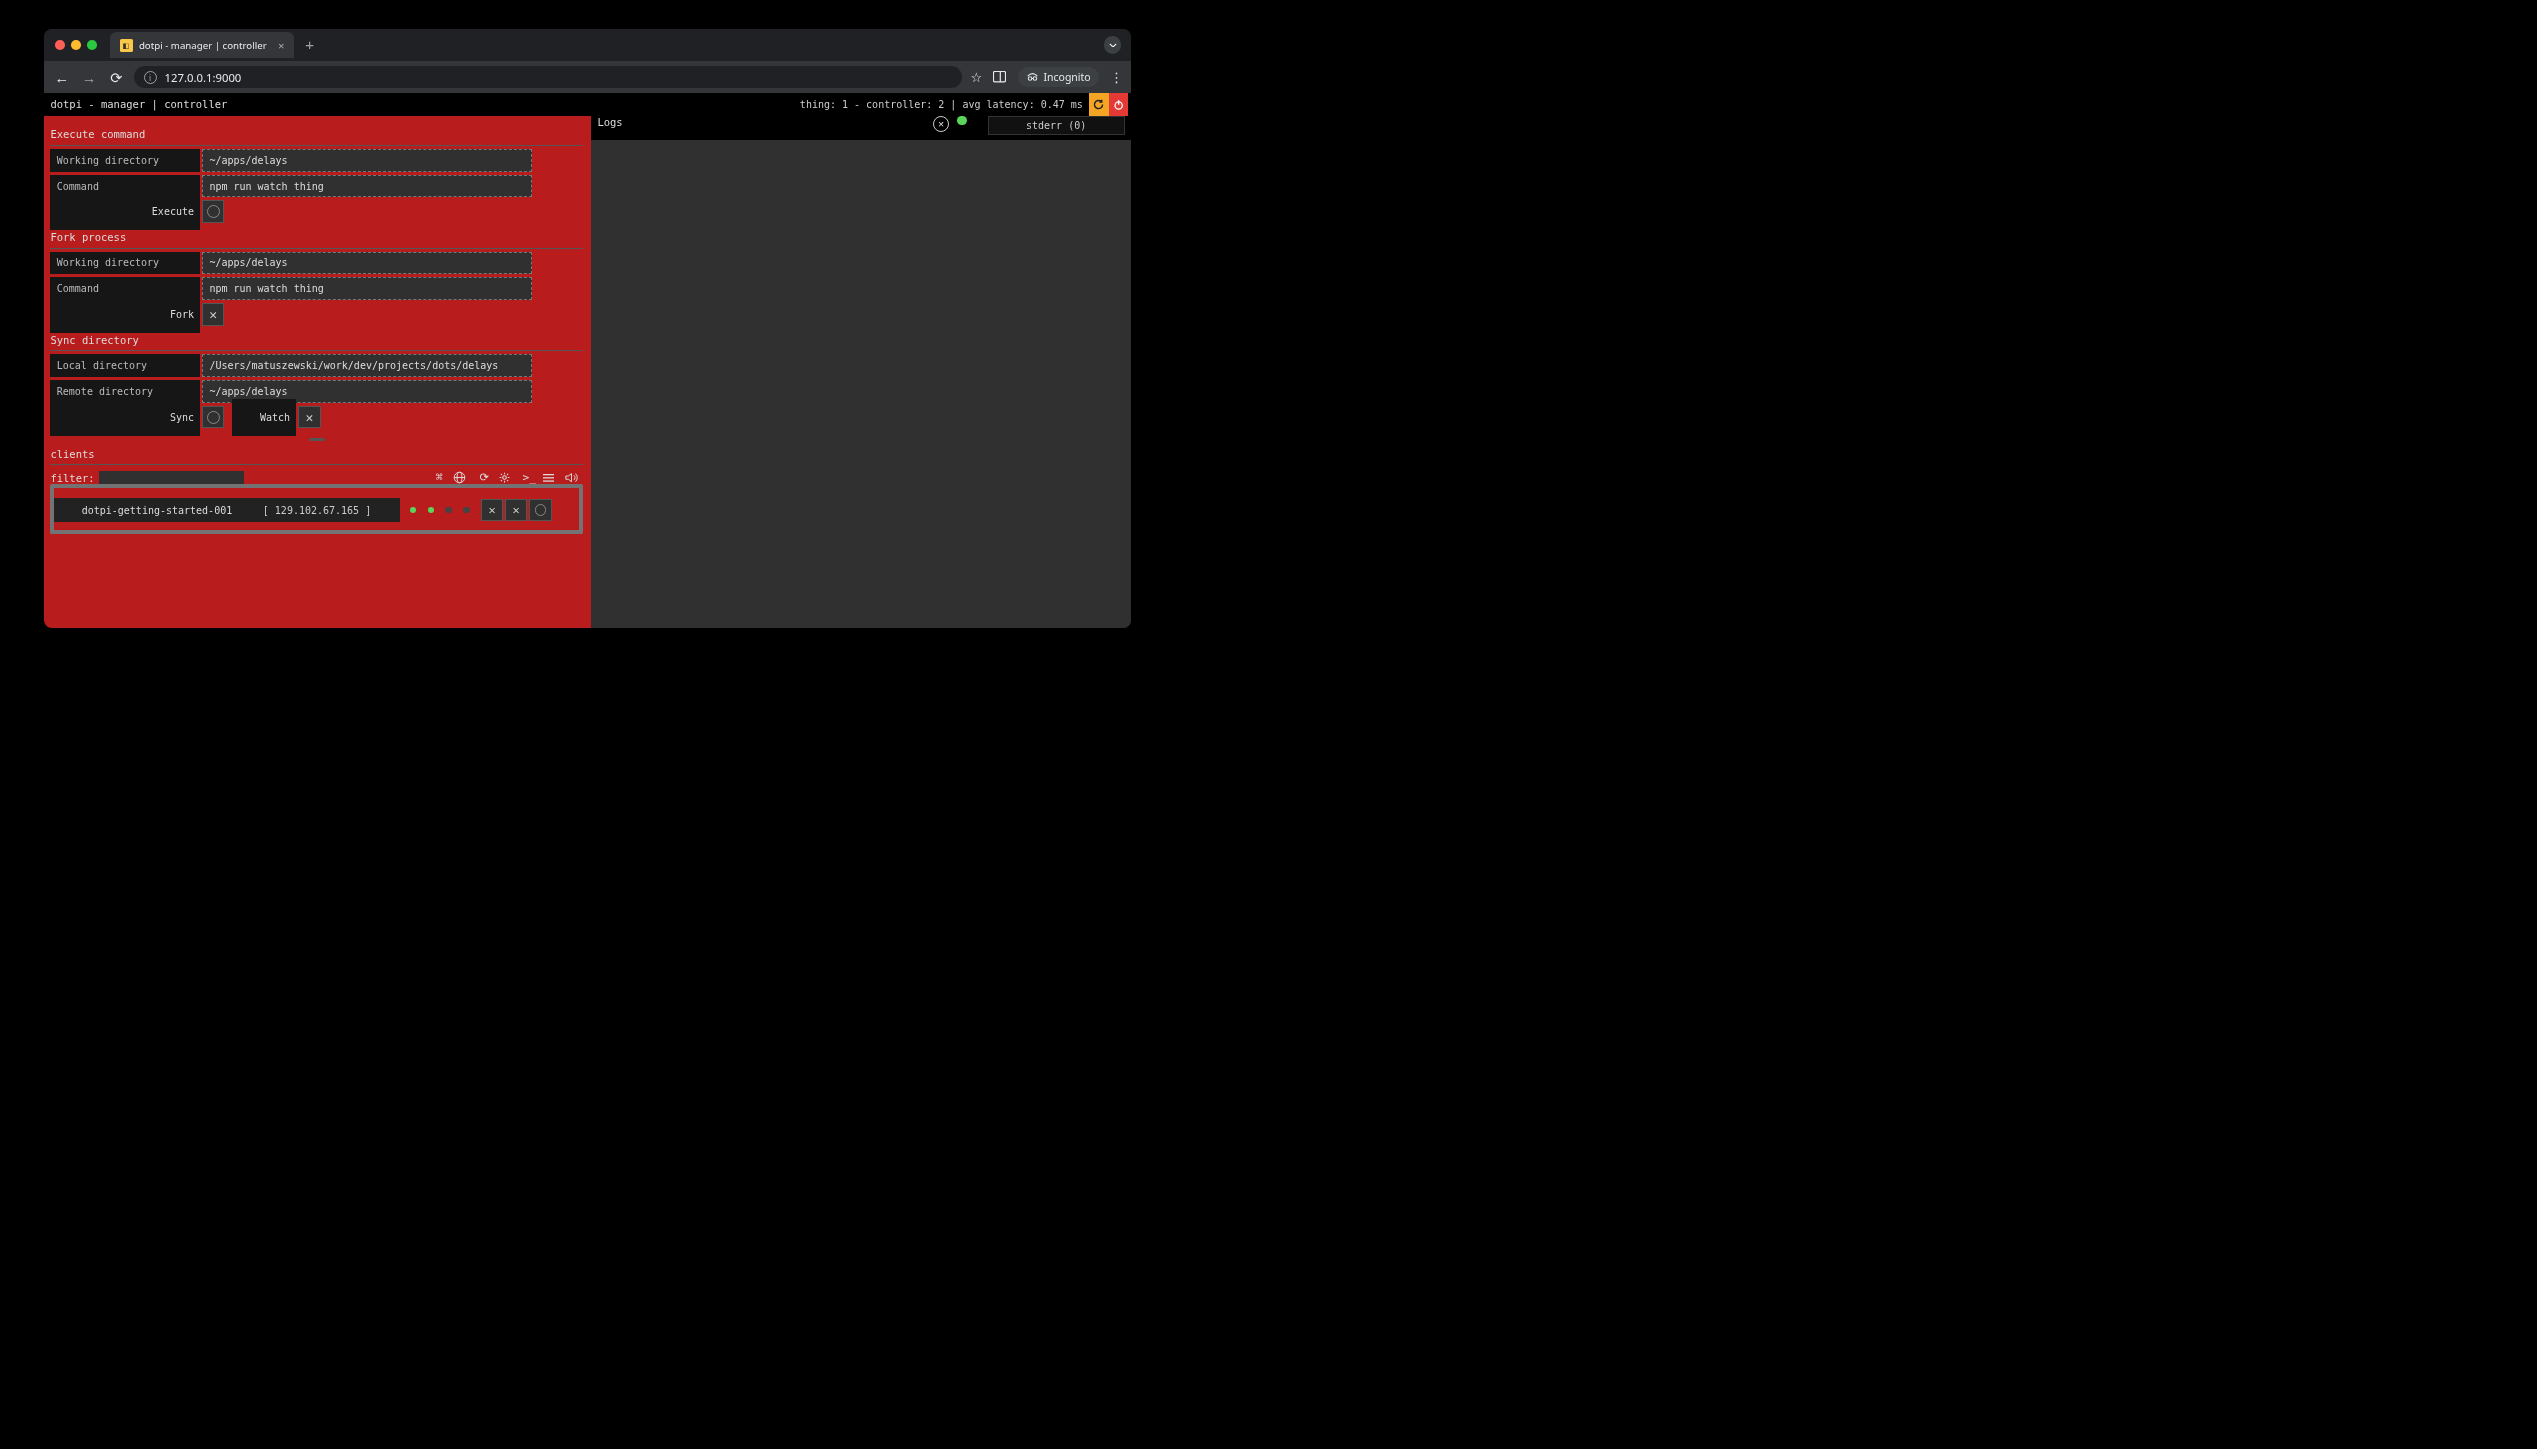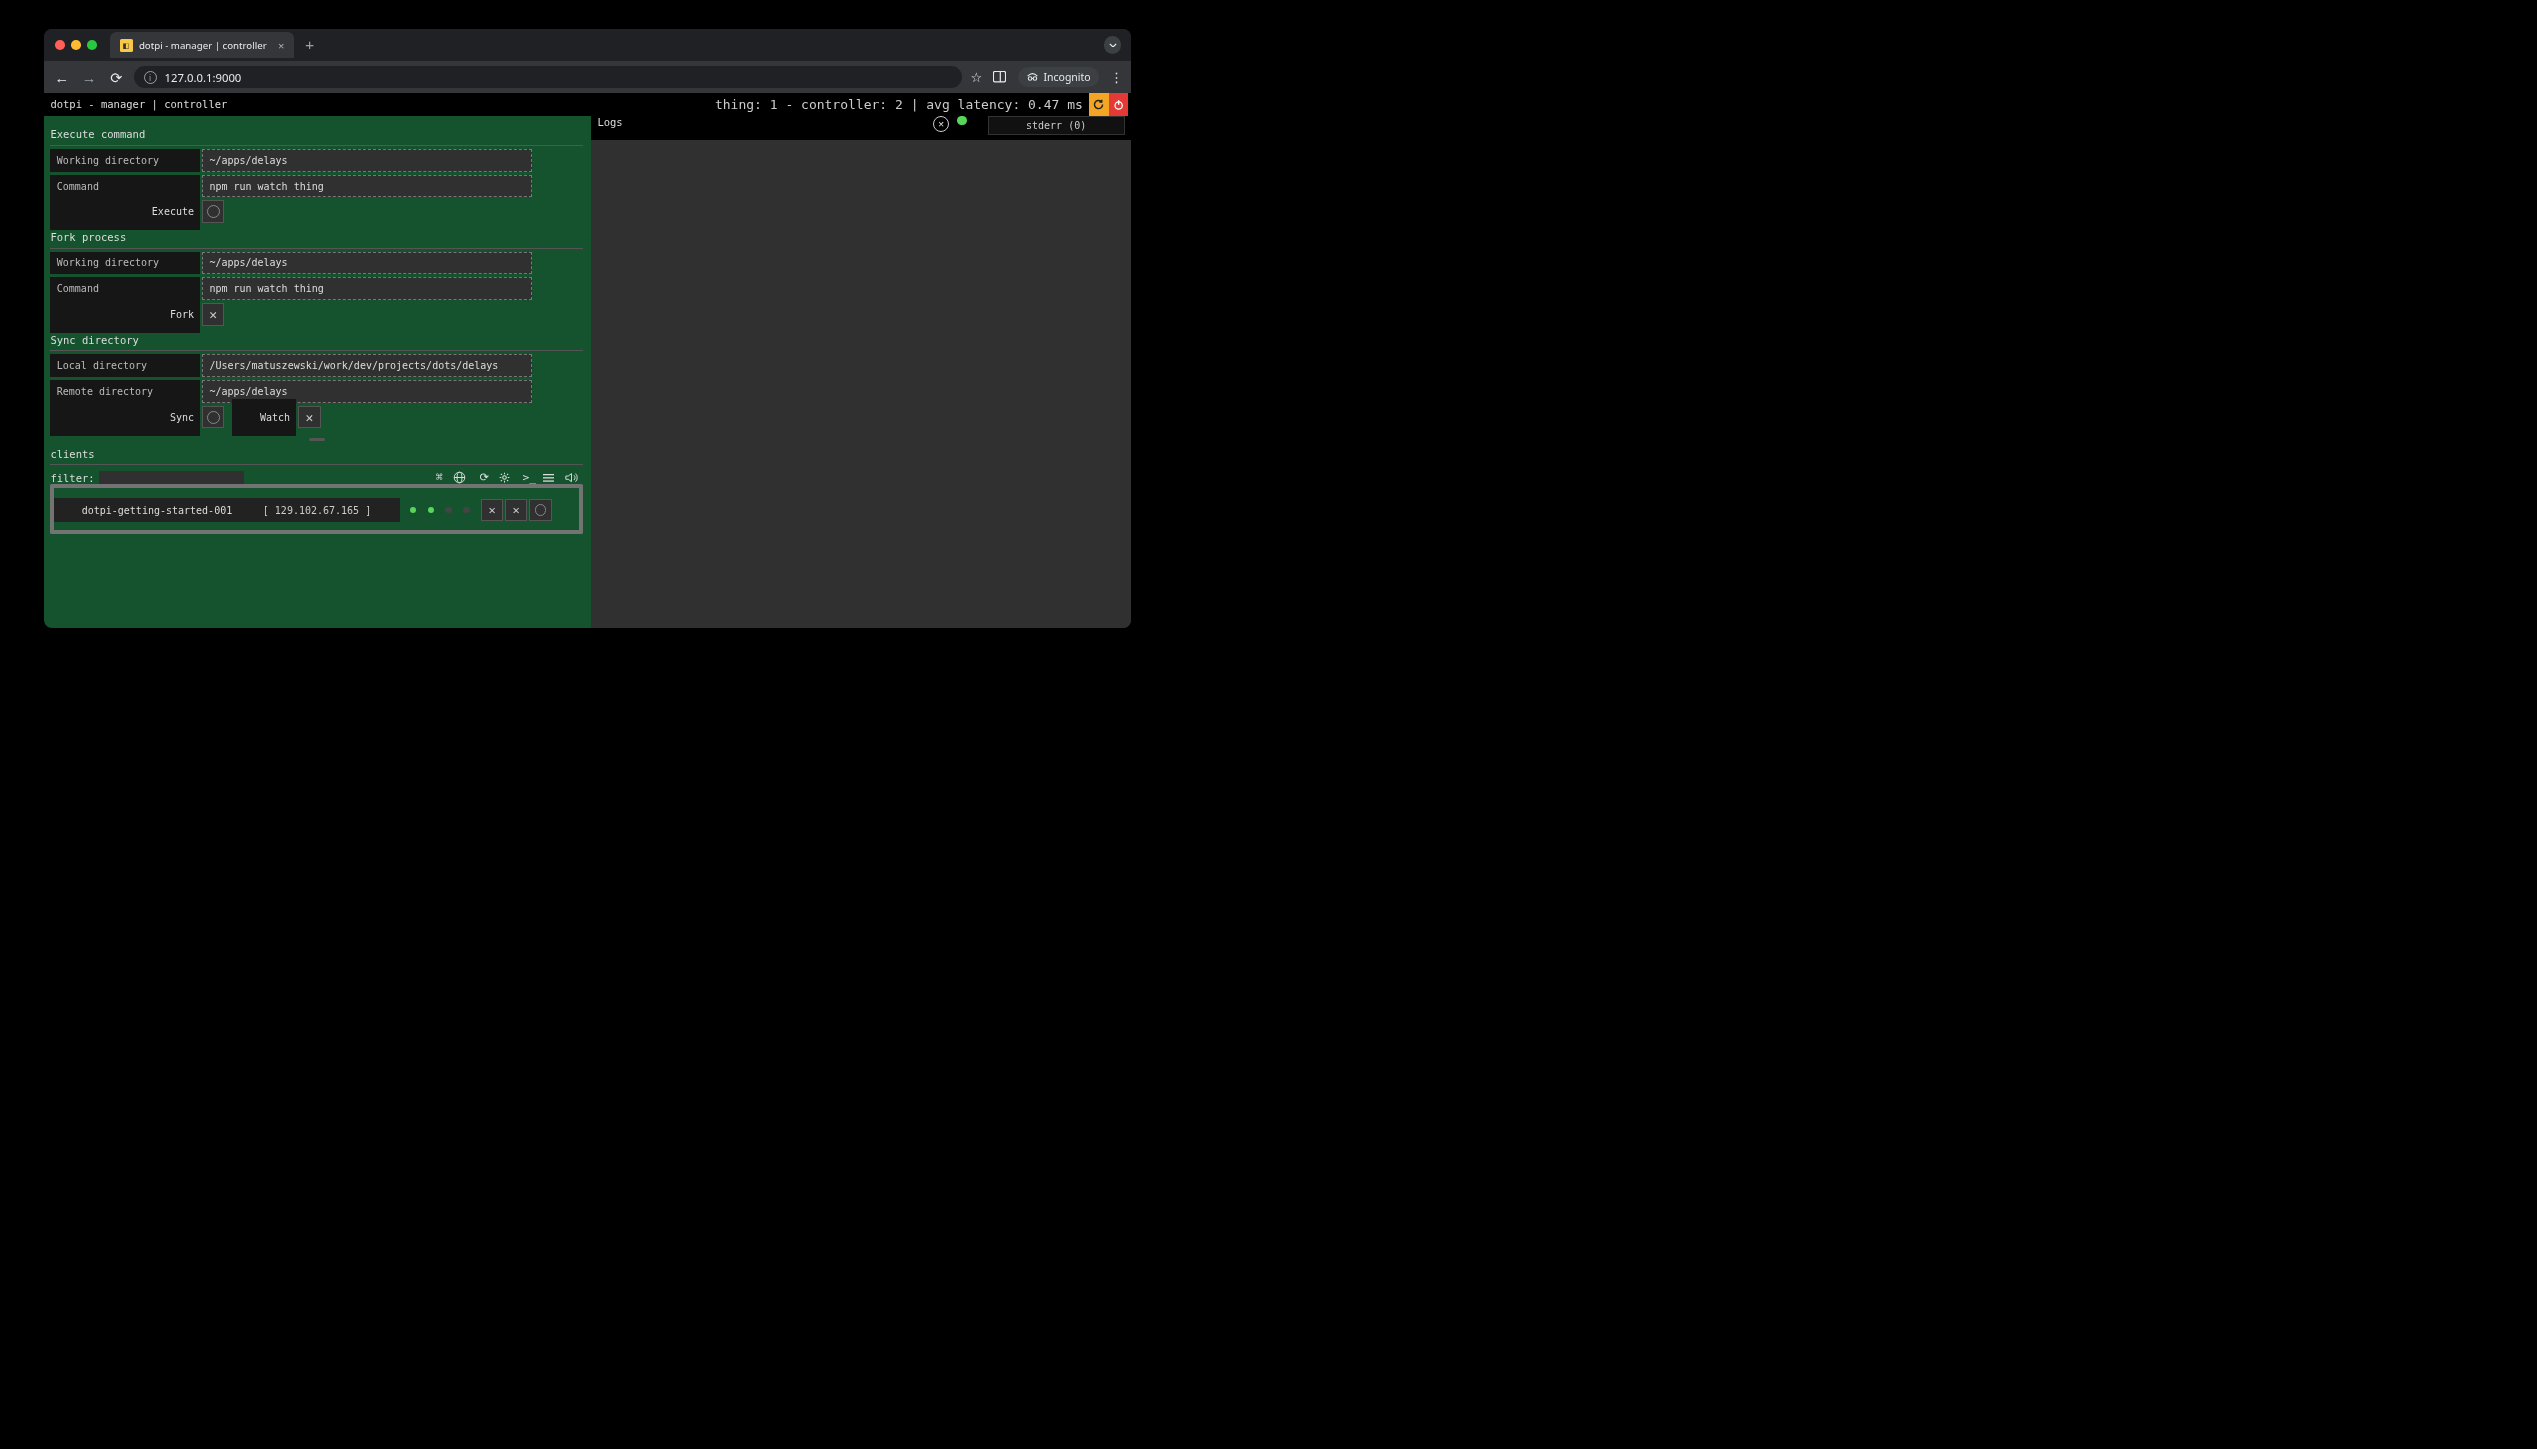--- a/index.html
+++ b/index.html
@@ -42,27 +42,27 @@
   .addr-right { display:flex; align-items:center; gap:11.3px; color:#e8eaed; }
   .addr-right .ico { cursor:pointer; font-size:13px; color:#e8eaed; }
   .incog { display:flex; align-items:center; gap:4.8px; background:#3c4043; padding:3.2px 8px; border-radius:11.3px; font-size:10.5px;}
   
   .content { position:absolute; top:64px; left:0; right:0; bottom:0; background:#000; }
   .appbar {
     height: 22.5px; background:#000; display:flex; align-items:center; justify-content:space-between;
     padding: 0 0 0 6.4px; color:#ccc;
   }
   .appbar .title { font-size: 10.5px; color: #ddd; }
-  .appbar .status { font-size: 13px; color: #ccc; padding-right: 3.2px; display:flex; align-items:center; gap:0;}
+  .appbar .status { font-size: 10px; color: #ccc; padding-right: 3.2px; display:flex; align-items:center; gap:0;}
   .appbar .statustxt { padding-right:6.4px; }
   .sqbtn { width:19.3px; height:22.5px; display:flex; align-items:center; justify-content:center; cursor:pointer;}
   .sqbtn.orange { background:#f5a524; color:#222; }
   .sqbtn.red { background:#e53935; color:#fff; }
   .split { display:flex; height: calc(100% - 22.5px); }
-  .left { width: 547px; background:#14532d; position:relative; padding: 4.8px 8px 0 6.4px; overflow:hidden;}
+  .left { width: 547px; background:#b91c1c; position:relative; padding: 4.8px 8px 0 6.4px; overflow:hidden;}
   .right { flex:1; background:#303030; display:flex; flex-direction:column;}
   
   .section-title { font-size:10.5px; color:#ddd; padding: 8px 0 4.8px 0; }
   .hr { height:0.8px; background:#555; margin-bottom: 3.2px; }
   .row { display:flex; align-items:center; height:22.5px; gap:1.6px; }
   .lbl { width: 150px; background:#161616; height:22.5px; display:flex; align-items:center; padding:0 6.4px; color:#bbb; font-size:10px;}
   .inp { flex:0 0 330px; height:22.5px; background:#303030; border:0.8px dashed #777; color:#ddd; font-family:inherit; font-size:10px; padding:0 6.4px;}
   .btnlbl { width:150px; background:#161616; height:37px; display:flex; align-items:center; justify-content:flex-end; padding:0 6.4px; color:#ddd; font-size:10px;}
   .toggle { width:22.5px; height:22.5px; background:#303030; border:0.8px solid #555; display:flex; align-items:center; justify-content:center; cursor:pointer; color:#aaa;}
   .toggle .circ { width:13px; height:13px; border:1.6px solid #888; border-radius:50%; }

